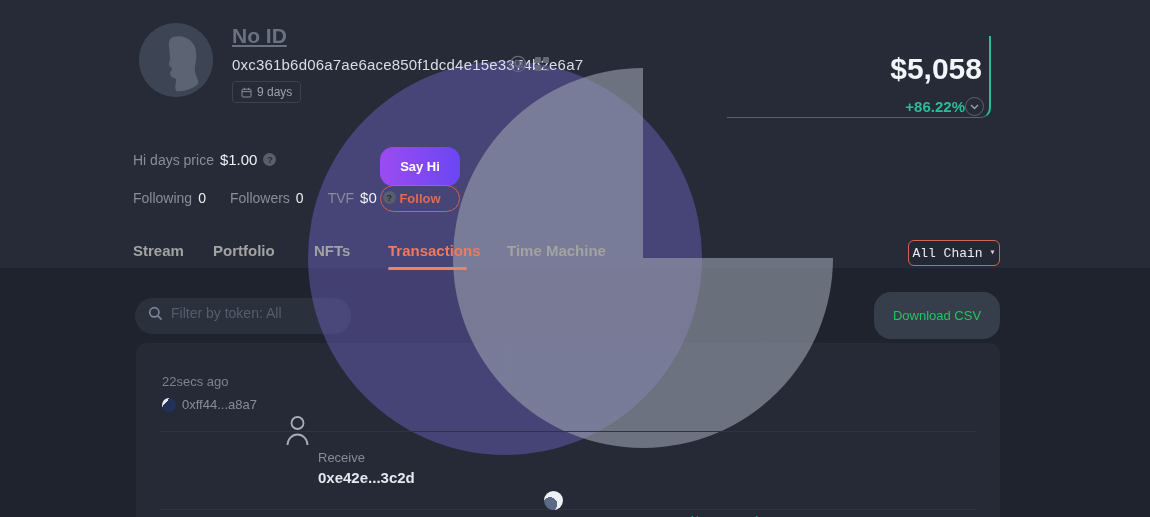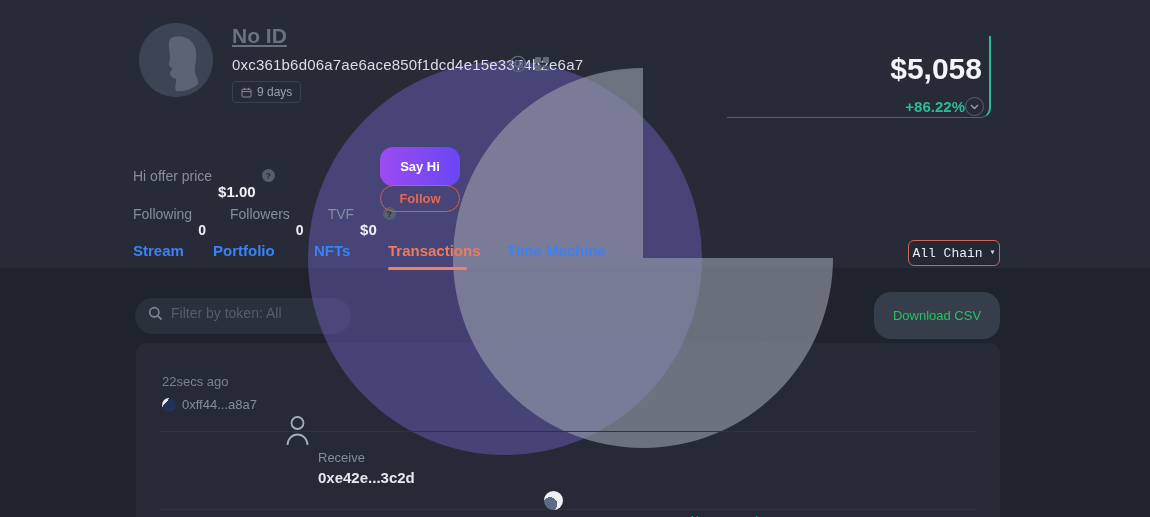--- a/index.html
+++ b/index.html
@@ -31,21 +31,21 @@
   .avatar svg { width:100%; height:100%; }
   .profile-name { position:absolute; left:232px; top:24px; font-size:21px; font-weight:700; color:#6a7180; z-index:10;text-decoration:underline; }
   .profile-address { position:absolute; left:232px; top:56px; font-size:15px; color:#d9dee6; letter-spacing:.2px; z-index:10; }
   .addr-icon { position:absolute; top:55px; width:18px; height:18px; z-index:10; cursor:pointer; }
   .addr-icon svg { width:18px; height:18px; }
   .age-badge { position:absolute; left:232px; top:81px; height:22px; padding:0 8px; display:flex; align-items:center; gap:5px;
     border:1px solid #3a4150; border-radius:4px; color:#9aa1ae; font-size:12px; z-index:10; }
 
   .offer-row { position:absolute; left:133px; top:151px; display:flex; align-items:center; gap:6px; z-index:10; }
   .lbl { font-size:14px; color:#878d99; }
-  .val { font-size:14px; font-weight:700; color:#eef1f5;margin-top:32px; }
+  .val { font-size:14px; font-weight:400; color:#eef1f5; }
   .val-lg { font-size:15px; }
   .q-icon { width:13px; height:13px; border-radius:50%; background:#575f6e; color:#262b37;
     font-size:9px; font-weight:700; display:flex; align-items:center; justify-content:center; cursor:pointer; }
   .social-row { position:absolute; left:133px; top:189px; display:flex; align-items:center; gap:6px; z-index:10; }
   .gap { width:12px; }
 
   .sayhi-btn { position:absolute; left:380px; top:147px; width:80px; height:39px; border:none; border-radius:13px;
     background:linear-gradient(90deg,#9c4bf0,#6a46f4); color:#fff; font-size:13px; font-weight:700;
     font-family:inherit; cursor:pointer; z-index:10; }
   .follow-btn { position:absolute; left:380px; top:185px; width:80px; height:27px; border-radius:14px;
@@ -55,21 +55,21 @@
   .total-value { position:absolute; right:168px; top:52px; font-size:30px; font-weight:800; color:#f2f5f9; z-index:10;margin-left:40px; }
   .pct-row { position:absolute; right:166px; top:97px; display:flex; align-items:center; gap:0; z-index:10; }
   .pct-text { font-size:15px; font-weight:600; color:#2abe98; }
   .chev-circle { width:19px; height:19px; border-radius:50%; border:1px solid #59616f; display:flex;
     align-items:center; justify-content:center; cursor:pointer; }
   .sparkline { position:absolute; left:727px; top:36px; width:264px; height:82px;
     border-right:2px solid #2abe98; border-bottom:1px solid rgba(42,190,152,0.55);
     border-bottom-right-radius:10px; z-index:9; pointer-events:none; }
 
   
-  .tab { position:absolute; top:242px; font-size:15px; font-weight:700; color:#3b82f6; cursor:pointer; z-index:10; }
+  .tab { position:absolute; top:242px; font-size:15px; font-weight:700; color:#a3a3a3; cursor:pointer; z-index:10; }
   .tab.active { color:#ee7a5f; }
   .tab-underline { position:absolute; left:388px; top:267px; width:79px; height:3px; background:#ee8266; border-radius:2px; z-index:10; }
   .allchain-btn { position:absolute; left:908px; top:240px; width:92px; height:26px; border-radius:6px;
     border:1px solid #cc6752; background:rgba(0,0,0,0.05); color:#e9ecf1; font-size:13px; font-family:Liberation Mono, monospace;
     display:flex; align-items:center; justify-content:center; gap:7px; cursor:pointer; z-index:10; }
   .caret { font-size:10px; color:#cfd3da; line-height:1; }
 
   
   .filter-inner { position:absolute; left:148px; top:305px; display:flex; align-items:center; gap:8px; z-index:10; }
   .filter-input { background:transparent; border:none; outline:none; width:170px; font-size:14px; color:#aab0bd; font-family:inherit; }
@@ -130,21 +130,21 @@
   <svg width="11" height="11" viewBox="0 0 11 11" fill="none" stroke="#858c98">
     <rect x="1" y="2.2" width="9" height="7.8" rx="1"></rect>
       <line x1="3.4" y1="0.8" x2="3.4" y2="3"></line>
       <line x1="7.6" y1="0.8" x2="7.6" y2="3"></line>
       <line x1="1" y1="4.6" x2="10" y2="4.6"></line>
   </svg>
   <span>9 days</span>
 </div>
 
 <div class="offer-row">
-  <span class="lbl">Hi offer price</span>
+  <span class="lbl">Hi days price</span>
   <span class="val val-lg">$1.00</span>
   <span class="q-icon">?</span>
 </div>
 <button class="sayhi-btn">Say Hi</button>
 
 <div class="social-row">
   <span class="lbl">Following</span>
   <span class="val">0</span>
   <span class="gap"></span>
   <span class="lbl">Followers</span>

